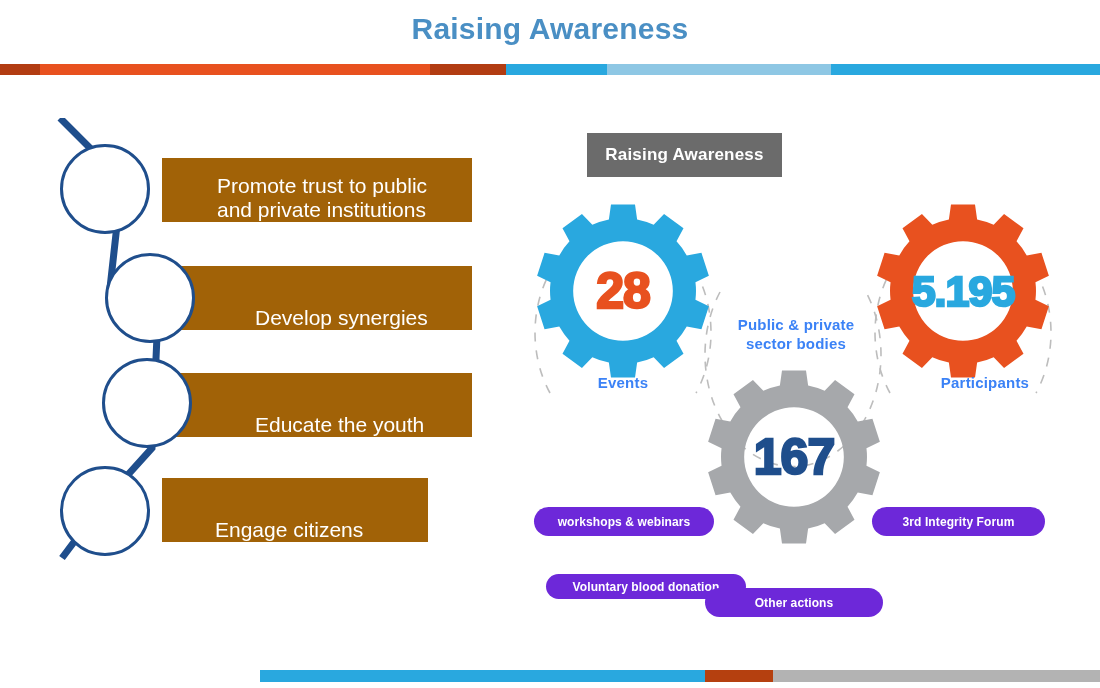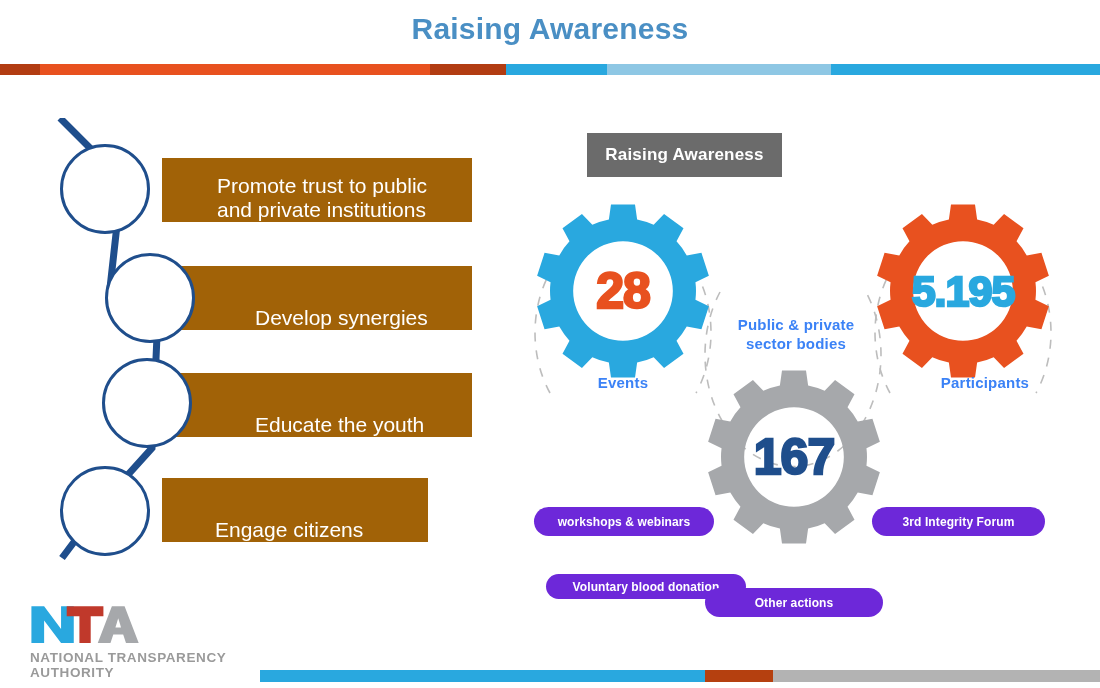--- a/index.html
+++ b/index.html
@@ -205,26 +205,14 @@
 
     <div class="pill" style="left:185px;top:478px;width:178px;height:29px;">Other actions</div>
   </div>
 
   <div class="botbar" id="botbar">
       <span style="left: 260px; width: 445px; height: 12px; background: rgb(41, 168, 223);"></span>
       <span style="left: 705px; width: 68px; height: 12px; background: rgb(181, 64, 15);"></span>
       <span style="left: 773px; width: 327px; height: 12px; background: rgb(179, 179, 179);"></span>
     </div>
 
-  <div class="logo">
-    <svg class="logo-mark" viewBox="0 0 170 62">
-
-      <polygon points="2,58 2,6 20,6 44,38 44,6 62,6 62,58 44,58 20,26 20,58" fill="#29a8df"></polygon>
-
-      <polygon points="96,58 116,6 134,6 154,58 136,58 132,46 118,46 114,58" fill="#a6a8ab"></polygon>
-      <polygon points="121,36 125,23 129,36" fill="#ffffff"></polygon>
-
-      <polygon points="52,6 104,6 104,20 86,20 86,58 70,58 70,20 52,20" fill="#c0392b"></polygon>
-    </svg>
-    <div class="logo-text">NATIONAL TRANSPARENCY AUTHORITY</div>
-  </div>
 
 </div>
 
 </body></html>

